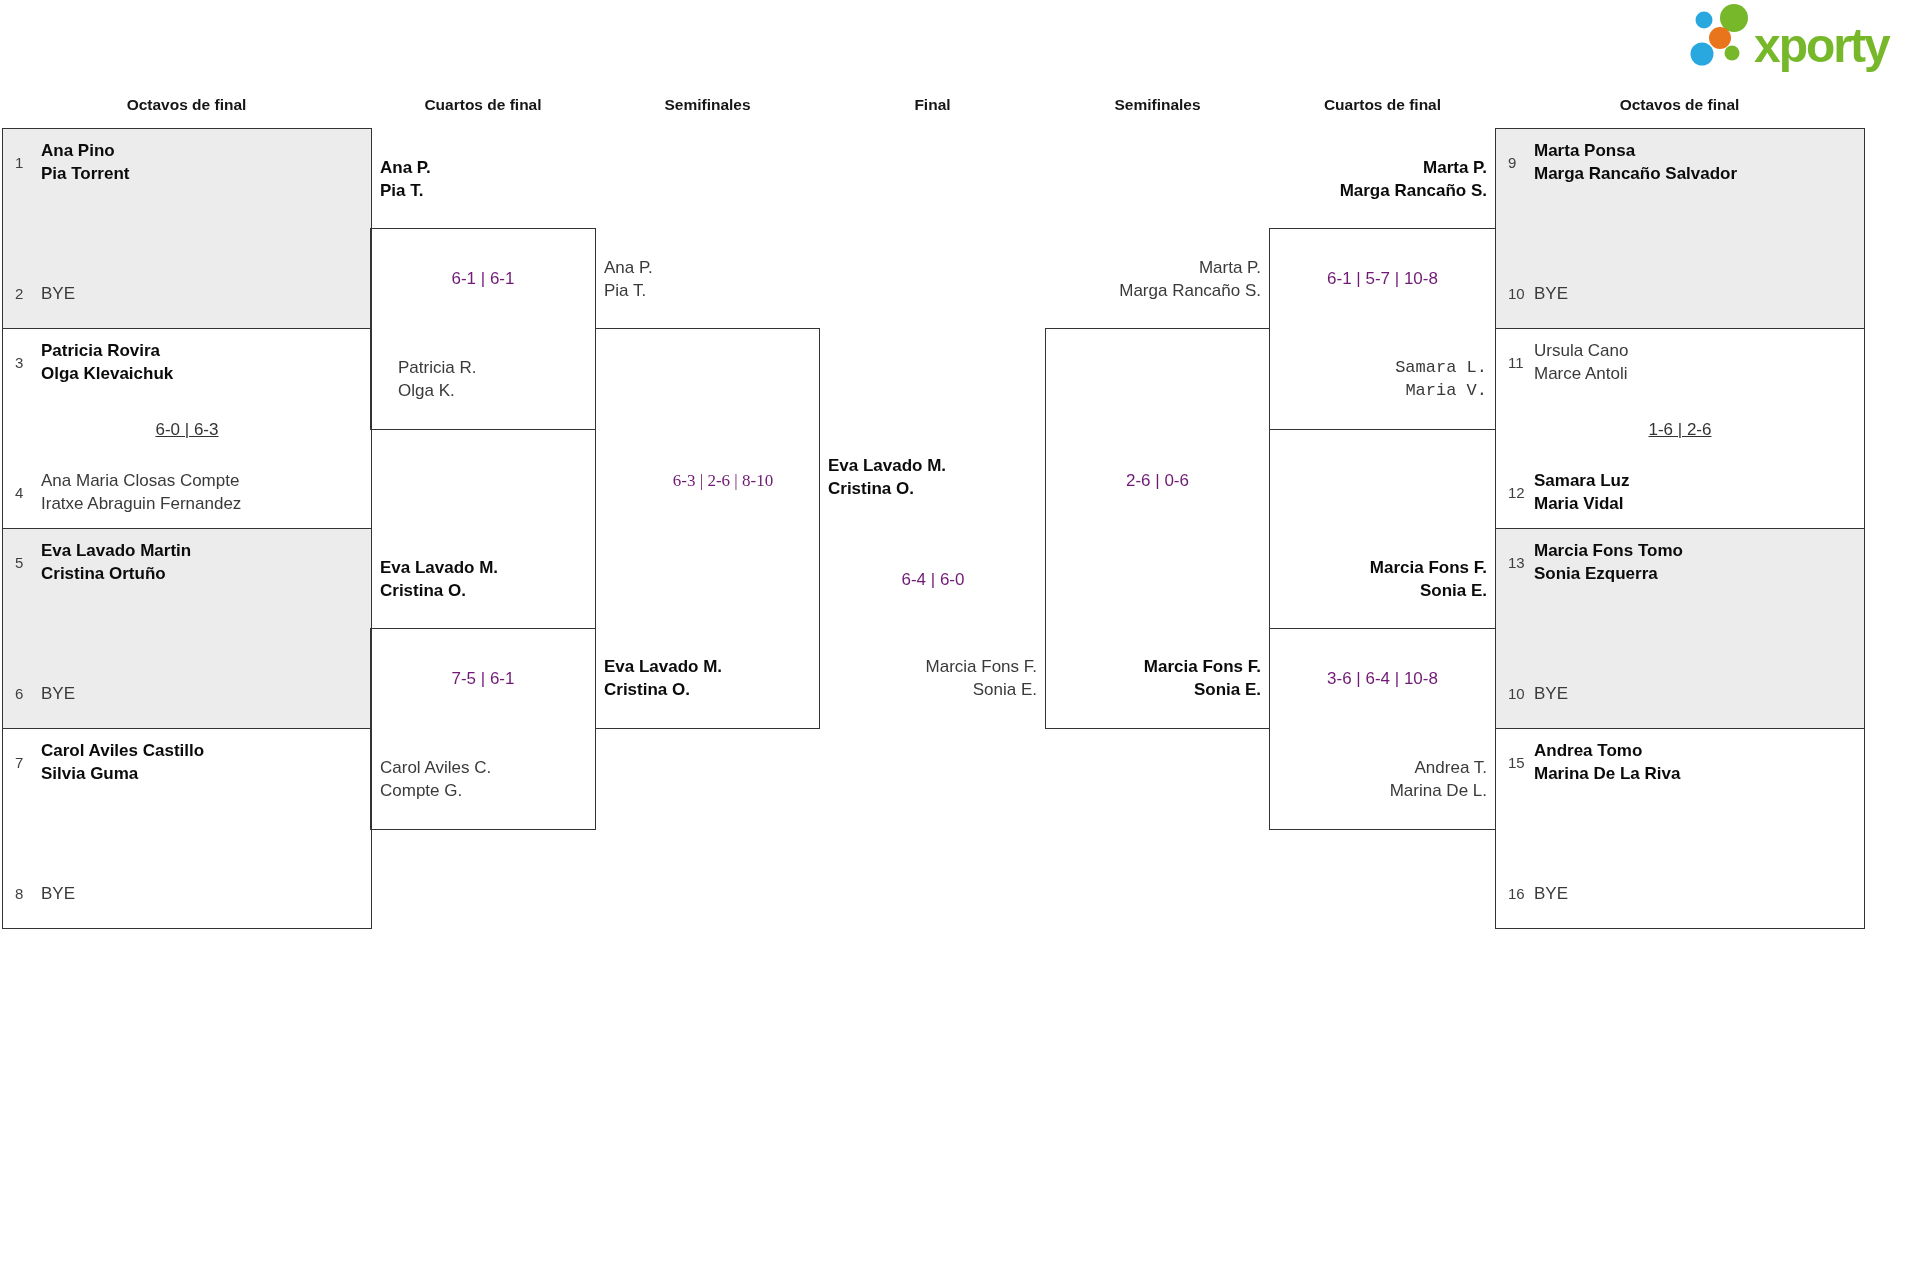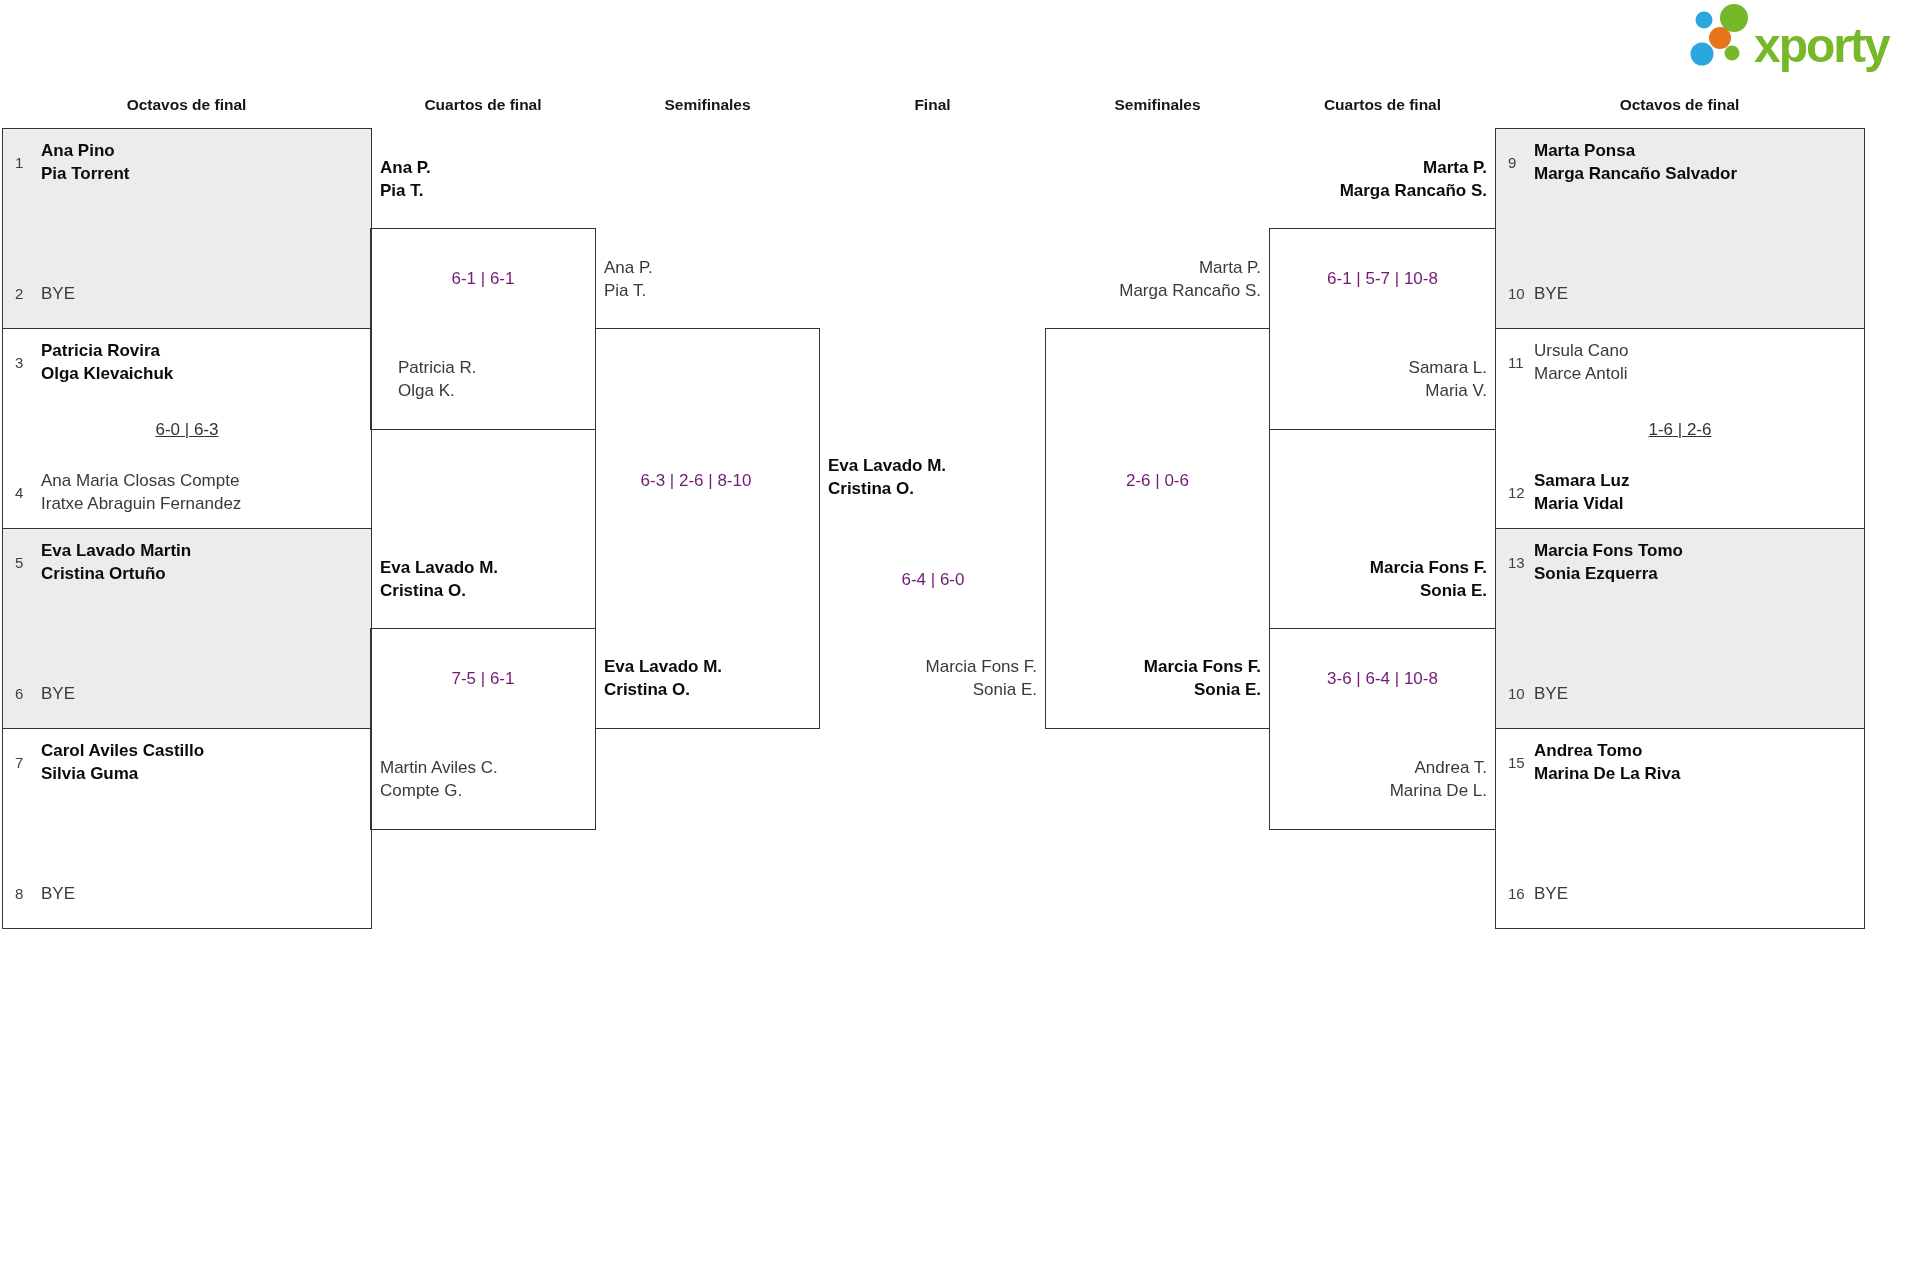--- a/index.html
+++ b/index.html
@@ -211,29 +211,29 @@
   <div>Patricia R.</div>
   <div>Olga K.</div>
 </div>
 
 <div class="label winner" style="left:380px;top:556px;">
   <div>Eva Lavado M.</div>
   <div>Cristina O.</div>
 </div>
 <div class="score" style="left:370px;top:667px;width:226px;">7-5 | 6-1</div>
 <div class="label" style="left:380px;top:756px;">
-  <div>Martin Aviles C.</div>
+  <div>Carol Aviles C.</div>
   <div>Compte G.</div>
 </div>
 
 <div class="label" style="left:604px;top:256px;">
   <div>Ana P.</div>
   <div>Pia T.</div>
 </div>
-<div class="score" style="left:566px;top:469px;width:260px;">6-3 | 2-6 | 8-10</div>
+<div class="score" style="left:593px;top:469px;width:260px;font-family:Liberation Serif, serif;">6-3 | 2-6 | 8-10</div>
 <div class="label winner" style="left:604px;top:655px;">
   <div>Eva Lavado M.</div>
   <div>Cristina O.</div>
 </div>
 
 <div class="label winner" style="left:828px;top:454px;">
   <div>Eva Lavado M.</div>
   <div>Cristina O.</div>
 </div>
 <div class="score" style="left:820px;top:568px;width:226px;">6-4 | 6-0</div>
@@ -250,21 +250,21 @@
 <div class="label winner right" style="left:1046px;top:655px;width:215px;">
   <div>Marcia Fons F.</div>
   <div>Sonia E.</div>
 </div>
 
 <div class="label winner right" style="left:1270px;top:156px;width:217px;">
   <div>Marta P.</div>
   <div>Marga Rancaño S.</div>
 </div>
 <div class="score" style="left:1269px;top:267px;width:227px;">6-1 | 5-7 | 10-8</div>
-<div class="label right" style="left:1270px;top:356px;width:217px;">
+<div class="label right" style="left:1270px;top:356px;width:217px;font-family:Liberation Mono, monospace;">
   <div>Samara L.</div>
   <div>Maria V.</div>
 </div>
 
 <div class="label winner right" style="left:1270px;top:556px;width:217px;">
   <div>Marcia Fons F.</div>
   <div>Sonia E.</div>
 </div>
 <div class="score" style="left:1269px;top:667px;width:227px;">3-6 | 6-4 | 10-8</div>
 <div class="label right" style="left:1270px;top:756px;width:217px;">

